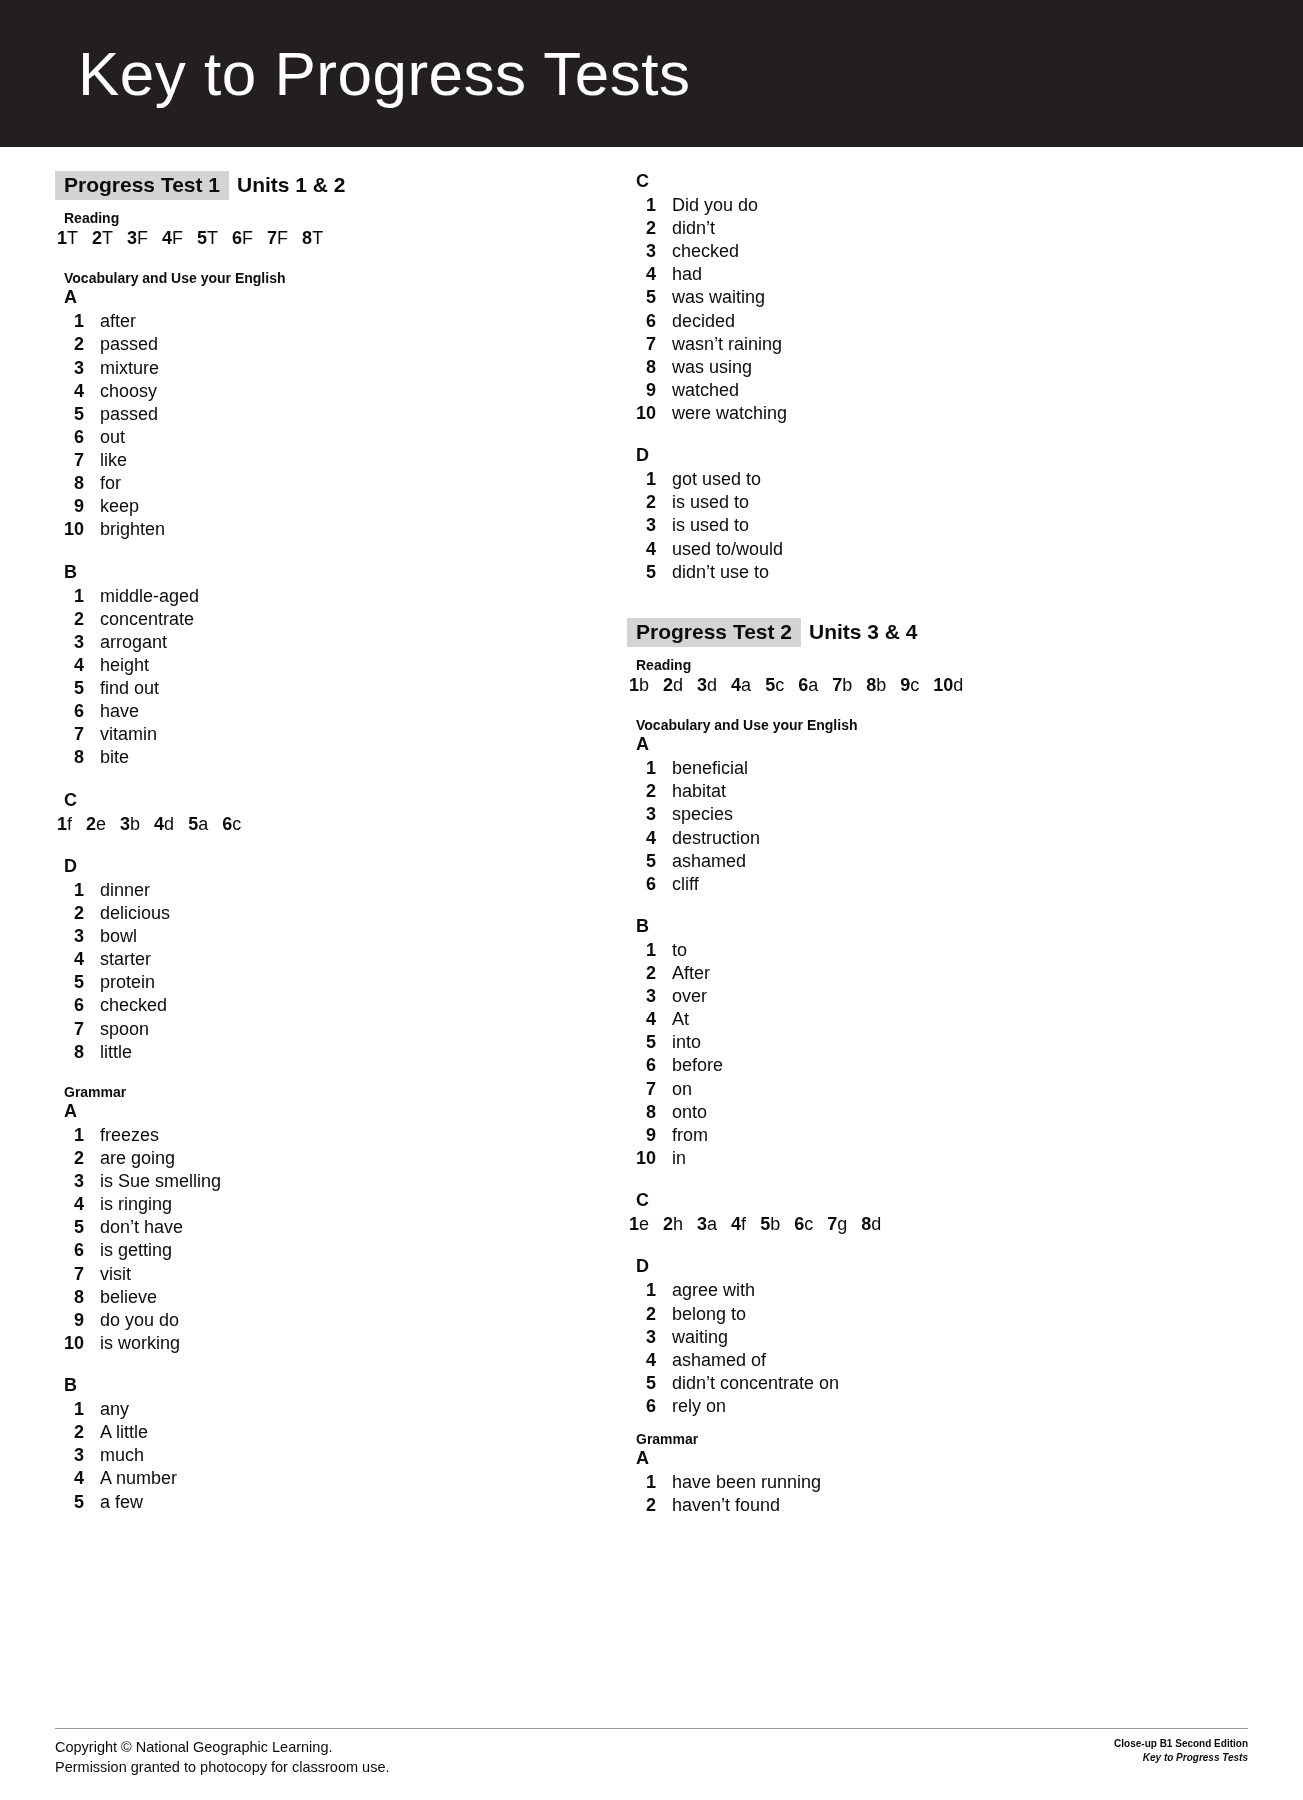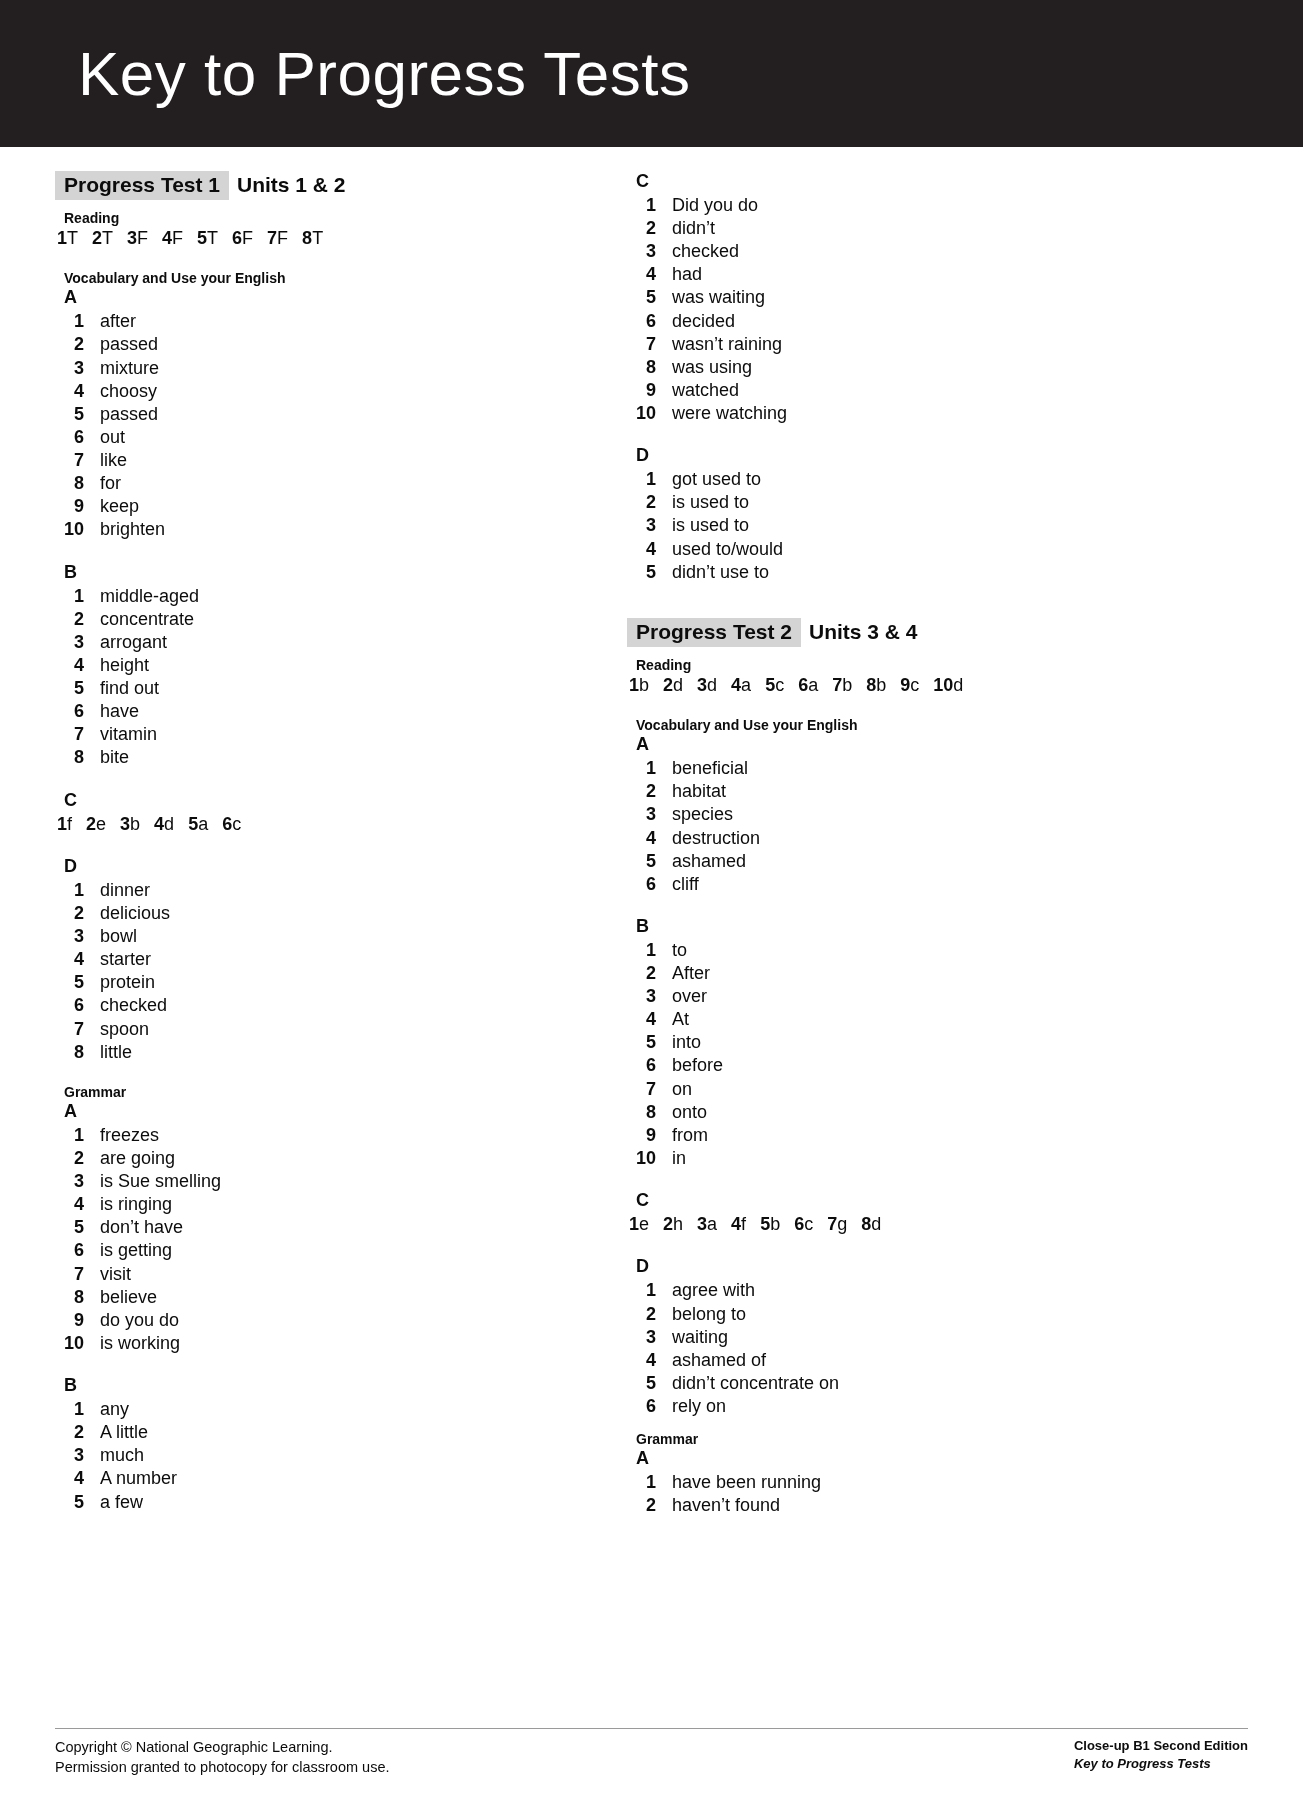--- a/index.html
+++ b/index.html
@@ -120,22 +120,23 @@
     display: flex;
     justify-content: space-between;
     align-items: flex-start;
     gap: 20px;
   }
   .footer-left {
     font-size: 14.5px;
     line-height: 1.42;
   }
   .footer-right {
-    font-size: 13px;
+    font-size: 10px;
     line-height: 1.42;
+    text-align: right;
     font-weight: bold;
   }
   .footer-right .line2 { font-style: italic; font-weight: bold; }
 </style>
 </head>
 <body>
 
 <div class="banner">
   <div class="banner-title">Key to Progress Tests</div>
 </div>

